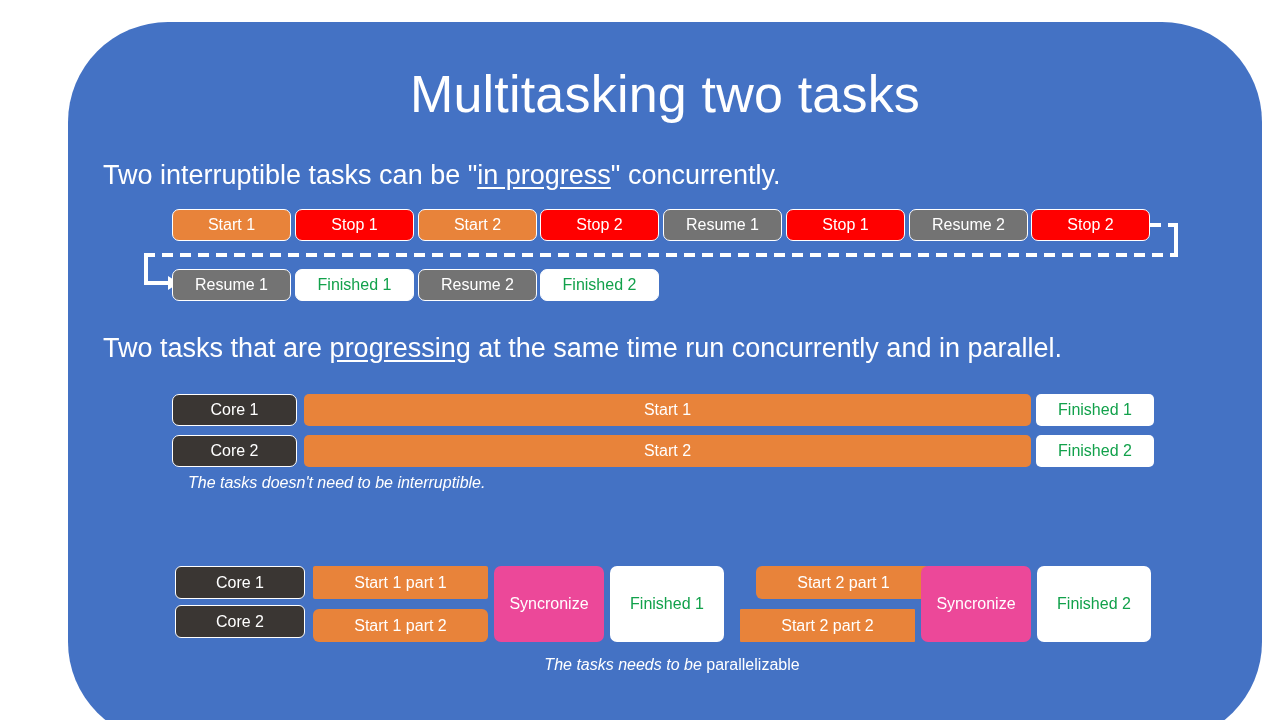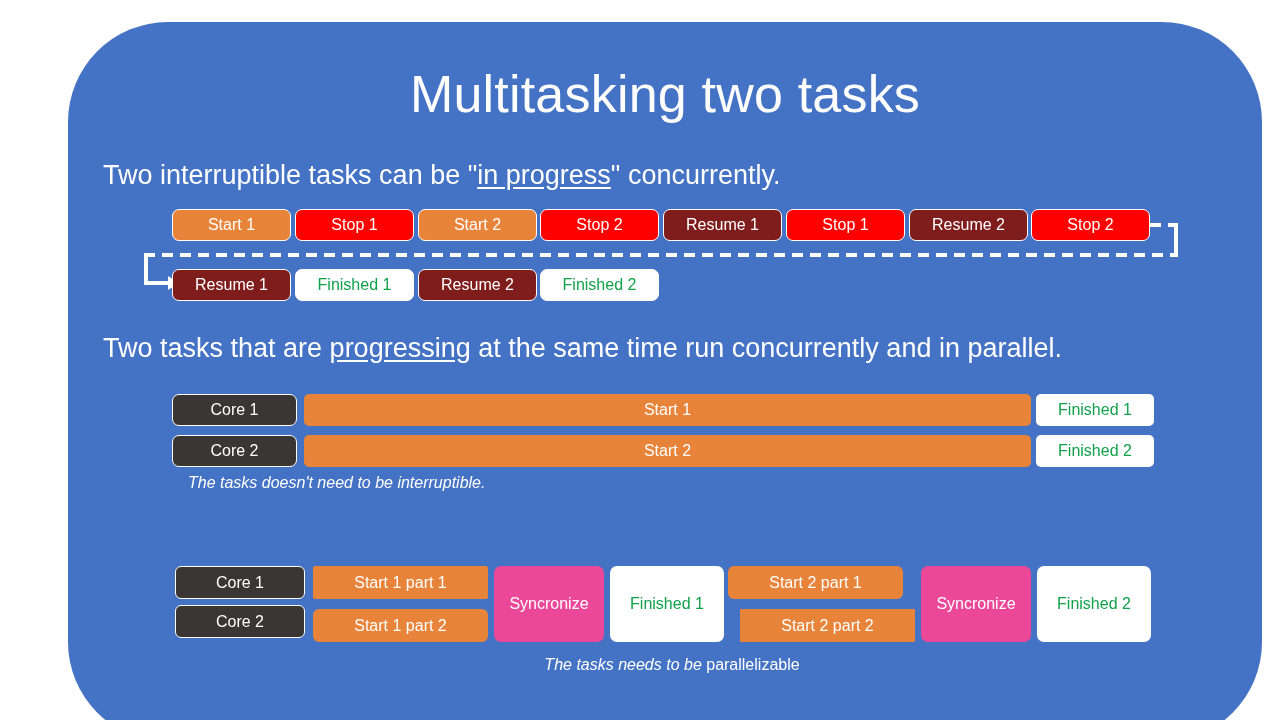--- a/index.html
+++ b/index.html
@@ -51,21 +51,21 @@
     align-items: center;
     justify-content: center;
     border-radius: 7px;
     font-size: 16px;
     font-weight: 400;
     white-space: nowrap;
     line-height: 1;
   }
   .box.start  { background: #E8833A; color: #ffffff; border: 1.5px solid #ffffff; }
   .box.stop   { background: #FF0000; color: #ffffff; border: 1.5px solid #ffffff; }
-  .box.resume { background: #7f1d1d; color: #ffffff; border: 1.5px solid #ffffff; }
+  .box.resume { background: #737373; color: #ffffff; border: 1.5px solid #ffffff; }
   .box.finish { background: #ffffff; color: #12A14B; border: 1.5px solid #ffffff; }
   .box.core   { background: #3A3633; color: #ffffff; border: 1.5px solid #ffffff; }
   .box.start-plain { background: #E8833A; color: #ffffff; border: none; }
   .box.stop-plain  { background: #ec4899; color: #ffffff; border: none; }
   .box.finish-plain{ background: #ffffff; color: #12A14B; border: none; }
   .box.core-plain  { background: #3A3633; color: #ffffff; border: 1.5px solid #ffffff; }
 
   
   .dash-h, .dash-v {
     position: absolute;
@@ -180,21 +180,21 @@
   <div class="box start-plain" style="left:245px; top:587px; width:175px; height:33px; border-radius:6px;">
       <span>Start 1 part 2</span>
     </div>
   <div class="box stop-plain" style="left:426px; top:544px; width:110px; height:76px; border-radius:7px;">
       <span>Syncronize</span>
     </div>
   <div class="box finish-plain" style="left:542px; top:544px; width:114px; height:76px; border-radius:7px;">
       <span>Finished 1</span>
     </div>
 
-  <div class="box start-plain" style="left:660px; top:544px; width:175px; height:33px; border-radius:6px;">
+  <div class="box start-plain" style="left:688px; top:544px; width:175px; height:33px; border-radius:6px;">
       <span>Start 2 part 1</span>
     </div>
   <div class="box start-plain" style="left:672px; top:587px; width:175px; height:33px; border-radius:1px;">
       <span>Start 2 part 2</span>
     </div>
   <div class="box stop-plain" style="left:853px; top:544px; width:110px; height:76px; border-radius:7px;">
       <span>Syncronize</span>
     </div>
   <div class="box finish-plain" style="left:969px; top:544px; width:114px; height:76px; border-radius:7px;">
       <span>Finished 2</span>

